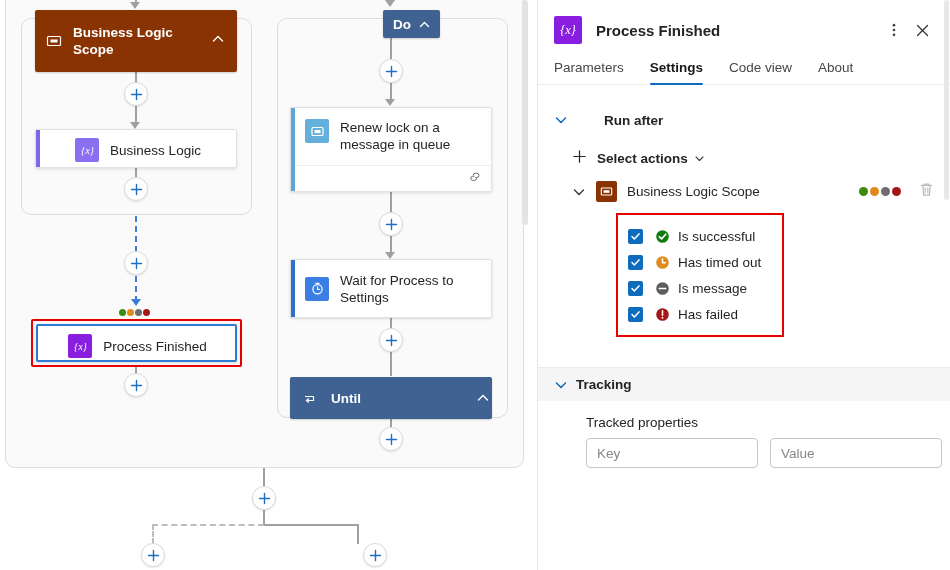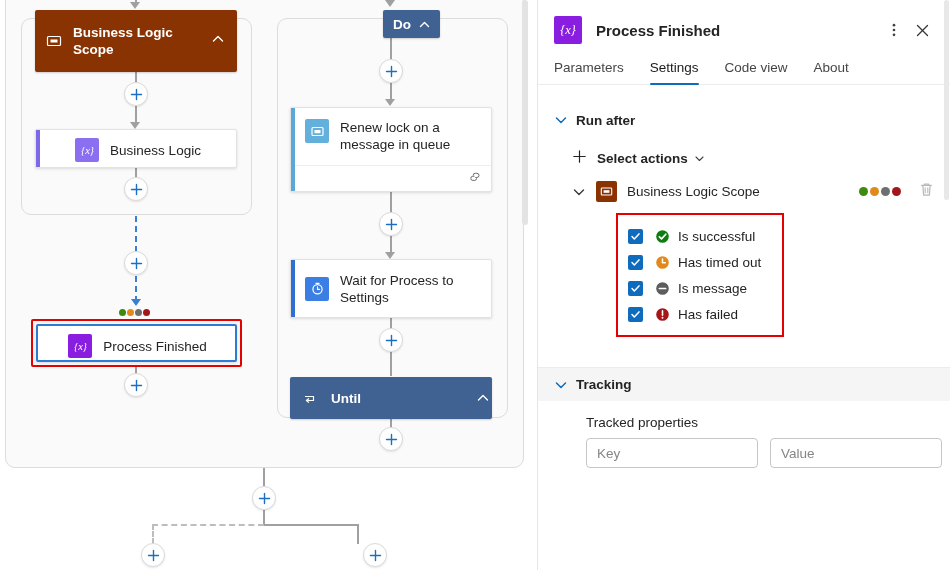--- a/index.html
+++ b/index.html
@@ -204,21 +204,21 @@
     display: flex; gap: 26px;
     padding: 16px 0 0 16px;
     border-bottom: 1px solid #ececec;
   }
   .tab {
     font-size: 13.5px; color: #484644;
     padding-bottom: 9px;
     cursor: pointer;
     position: relative;
   }
-  .tab.active { color: #1b1a19; font-weight: normal; }
+  .tab.active { color: #1b1a19; font-weight: bold; }
   .tab.active::after {
     content: ""; position: absolute;
     left: 0; right: 0; bottom: -1px; height: 2.5px;
     background: #0f6cbd; border-radius: 2px;
   }
 
   .section-head {
     display: flex; align-items: center;
     padding: 0 16px; height: 34px;
     cursor: pointer;
@@ -554,21 +554,21 @@
       </span>
     </div>
 
     <div class="tabs">
       <div class="tab">Parameters</div>
       <div class="tab active">Settings</div>
       <div class="tab">Code view</div>
       <div class="tab">About</div>
     </div>
 
-    <div class="section-head" style="margin-top:18px;">
+    <div class="section-head" style="margin-top:18px;gap:28px;">
       <span class="chev">
         <svg width="14" height="14" viewBox="0 0 14 14">
           <path d="M2.5 5 L7 9.5 L11.5 5" fill="none" stroke="#0f6cbd" stroke-width="1.5" stroke-linecap="round" stroke-linejoin="round"></path>
         </svg>
       </span>
       <span class="sh-text">Run after</span>
     </div>
 
     <div class="select-actions">
       <span>

